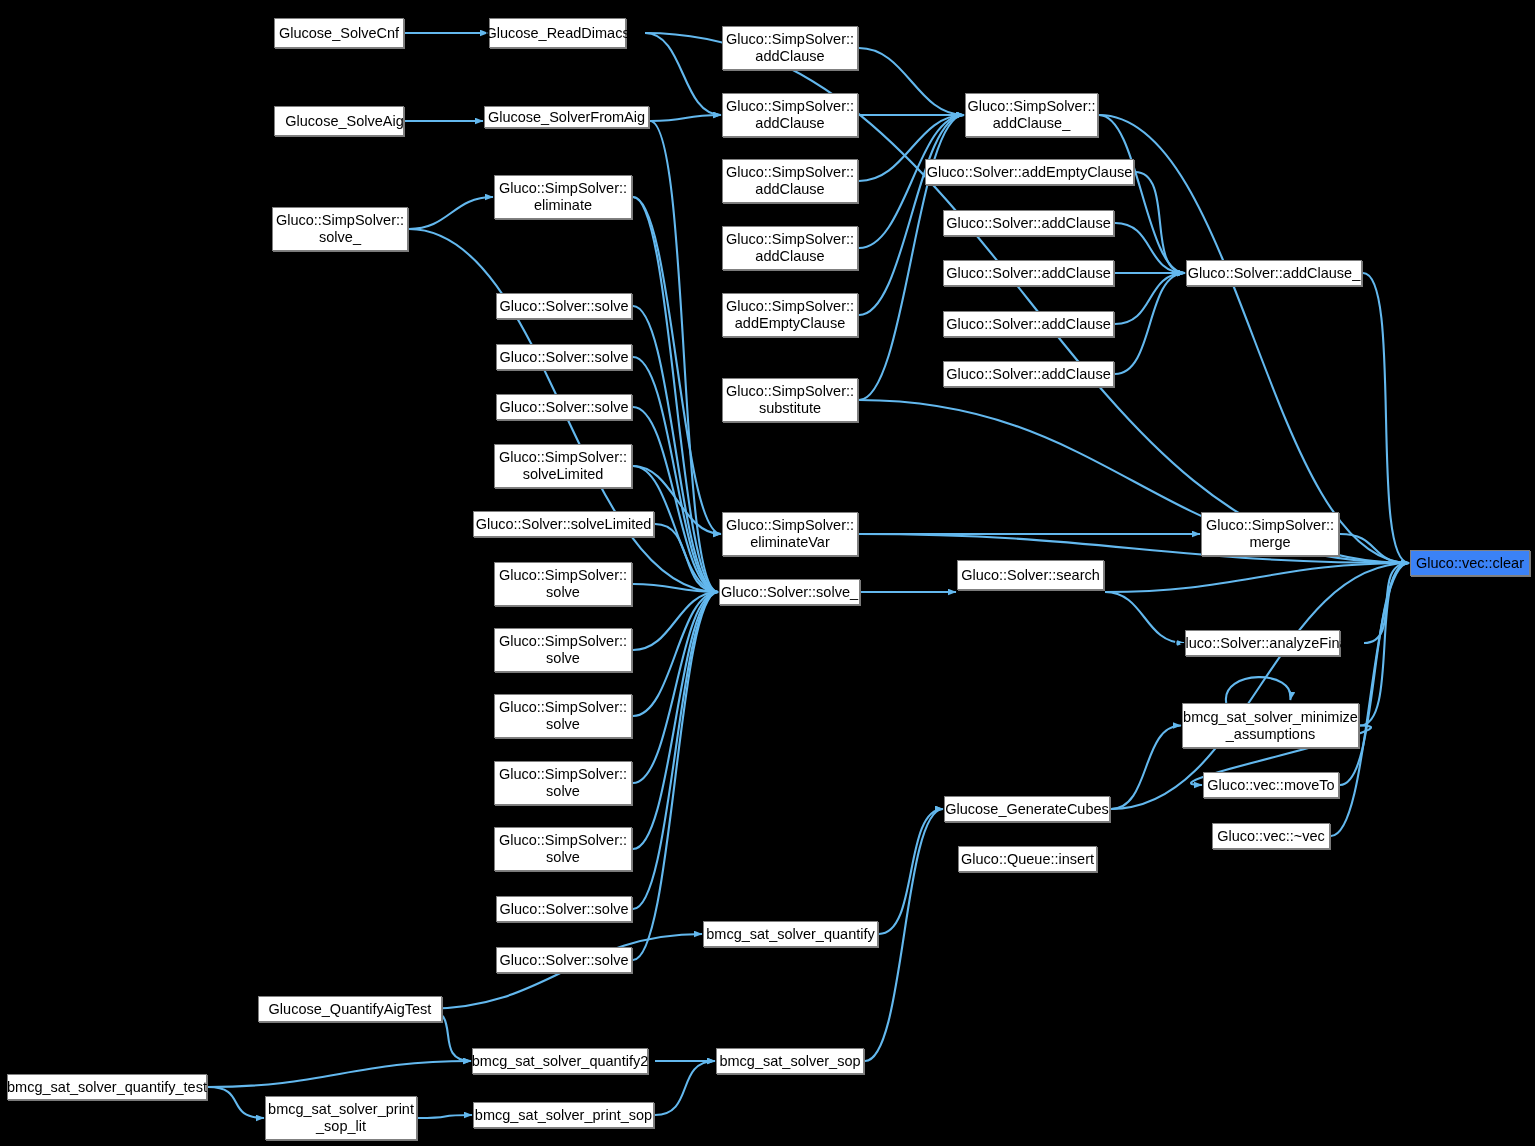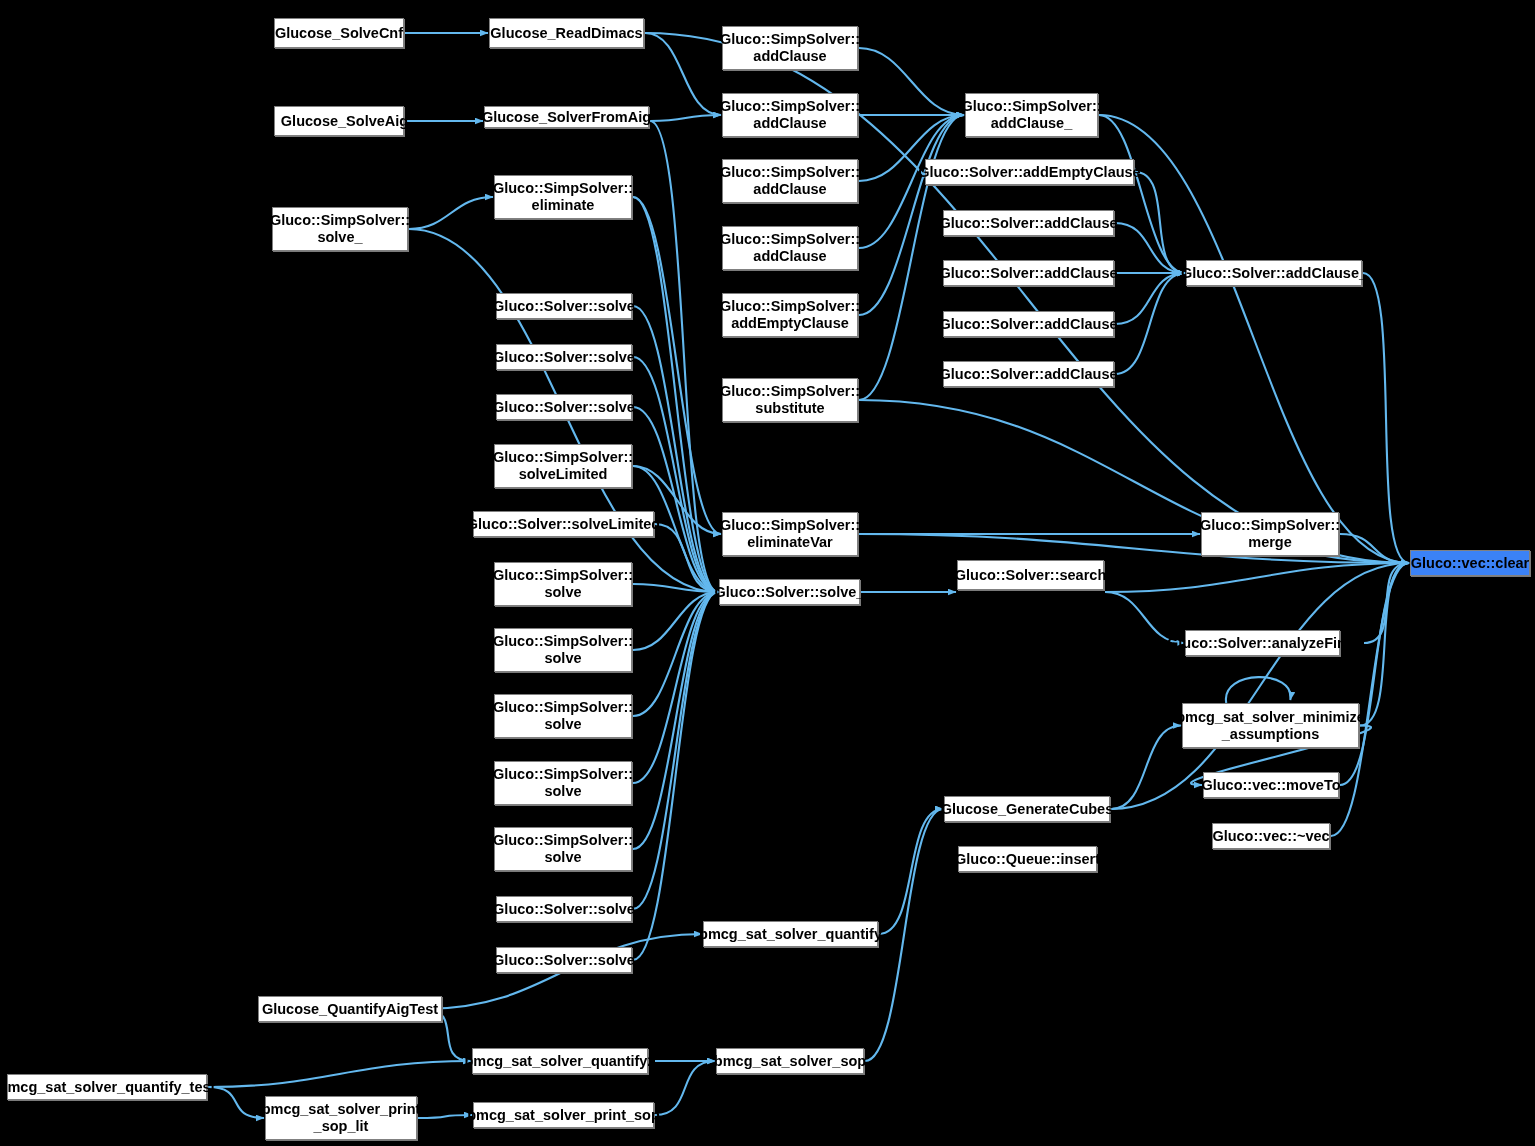--- a/index.html
+++ b/index.html
@@ -1,17 +1,17 @@
 <!DOCTYPE html>
 <html><head>
 <meta charset="utf-8">
 <style>
   html,body{margin:0;padding:0;background:#000;}
   #stage{position:relative;width:1535px;height:1146px;background:#000;overflow:hidden;
-         font-family:"Liberation Sans",sans-serif;font-weight:bold;}
+         font-family:"Liberation Sans",sans-serif;}
   svg.edges{position:absolute;left:0;top:0;width:1535px;height:1146px;}
   .node{position:absolute;box-sizing:border-box;background:#ffffff;border:1px solid #808080;
         display:flex;align-items:center;justify-content:center;text-align:center;
         color:#000;font-size:14.5px;line-height:17px;letter-spacing:0px;
         box-shadow:1px 1px 0 0 #7a7a7a;}
   .node.hl{background:#3b82f6;}
   .node span{display:block;padding:0 5px;white-space:pre-line;}
 </style>
 </head>
 <body>
@@ -84,21 +84,21 @@
         <path d="M 208 1087 C 326.35 1087, 352.65 1061, 471 1061"></path>
         <path d="M 208 1087 C 248 1087, 224 1118, 264 1118"></path>
         <path d="M 418 1118 C 458 1118, 432 1115, 472 1115"></path>
         <path d="M 655 1115 C 695 1115, 675 1061, 715 1061"></path>
       </g>
   </svg>
   <div id="node-layer">
       <div class="node" style="left: 274px; top: 18px; width: 130px; height: 30px;">
         <span>Glucose_SolveCnf</span>
       </div>
-      <div class="node" style="left: 489px; top: 18px; width: 155px; height: 30px;">
+      <div class="node" style="left: 489px; top: 18px; width: 137px; height: 30px;">
         <span>Glucose_ReadDimacs</span>
       </div>
       <div class="node" style="left: 722px; top: 26px; width: 136px; height: 44px;">
         <span>Gluco::SimpSolver::
 addClause</span>
       </div>
       <div class="node" style="left: 965px; top: 93px; width: 133px; height: 44px;">
         <span>Gluco::SimpSolver::
 addClause_</span>
       </div>

